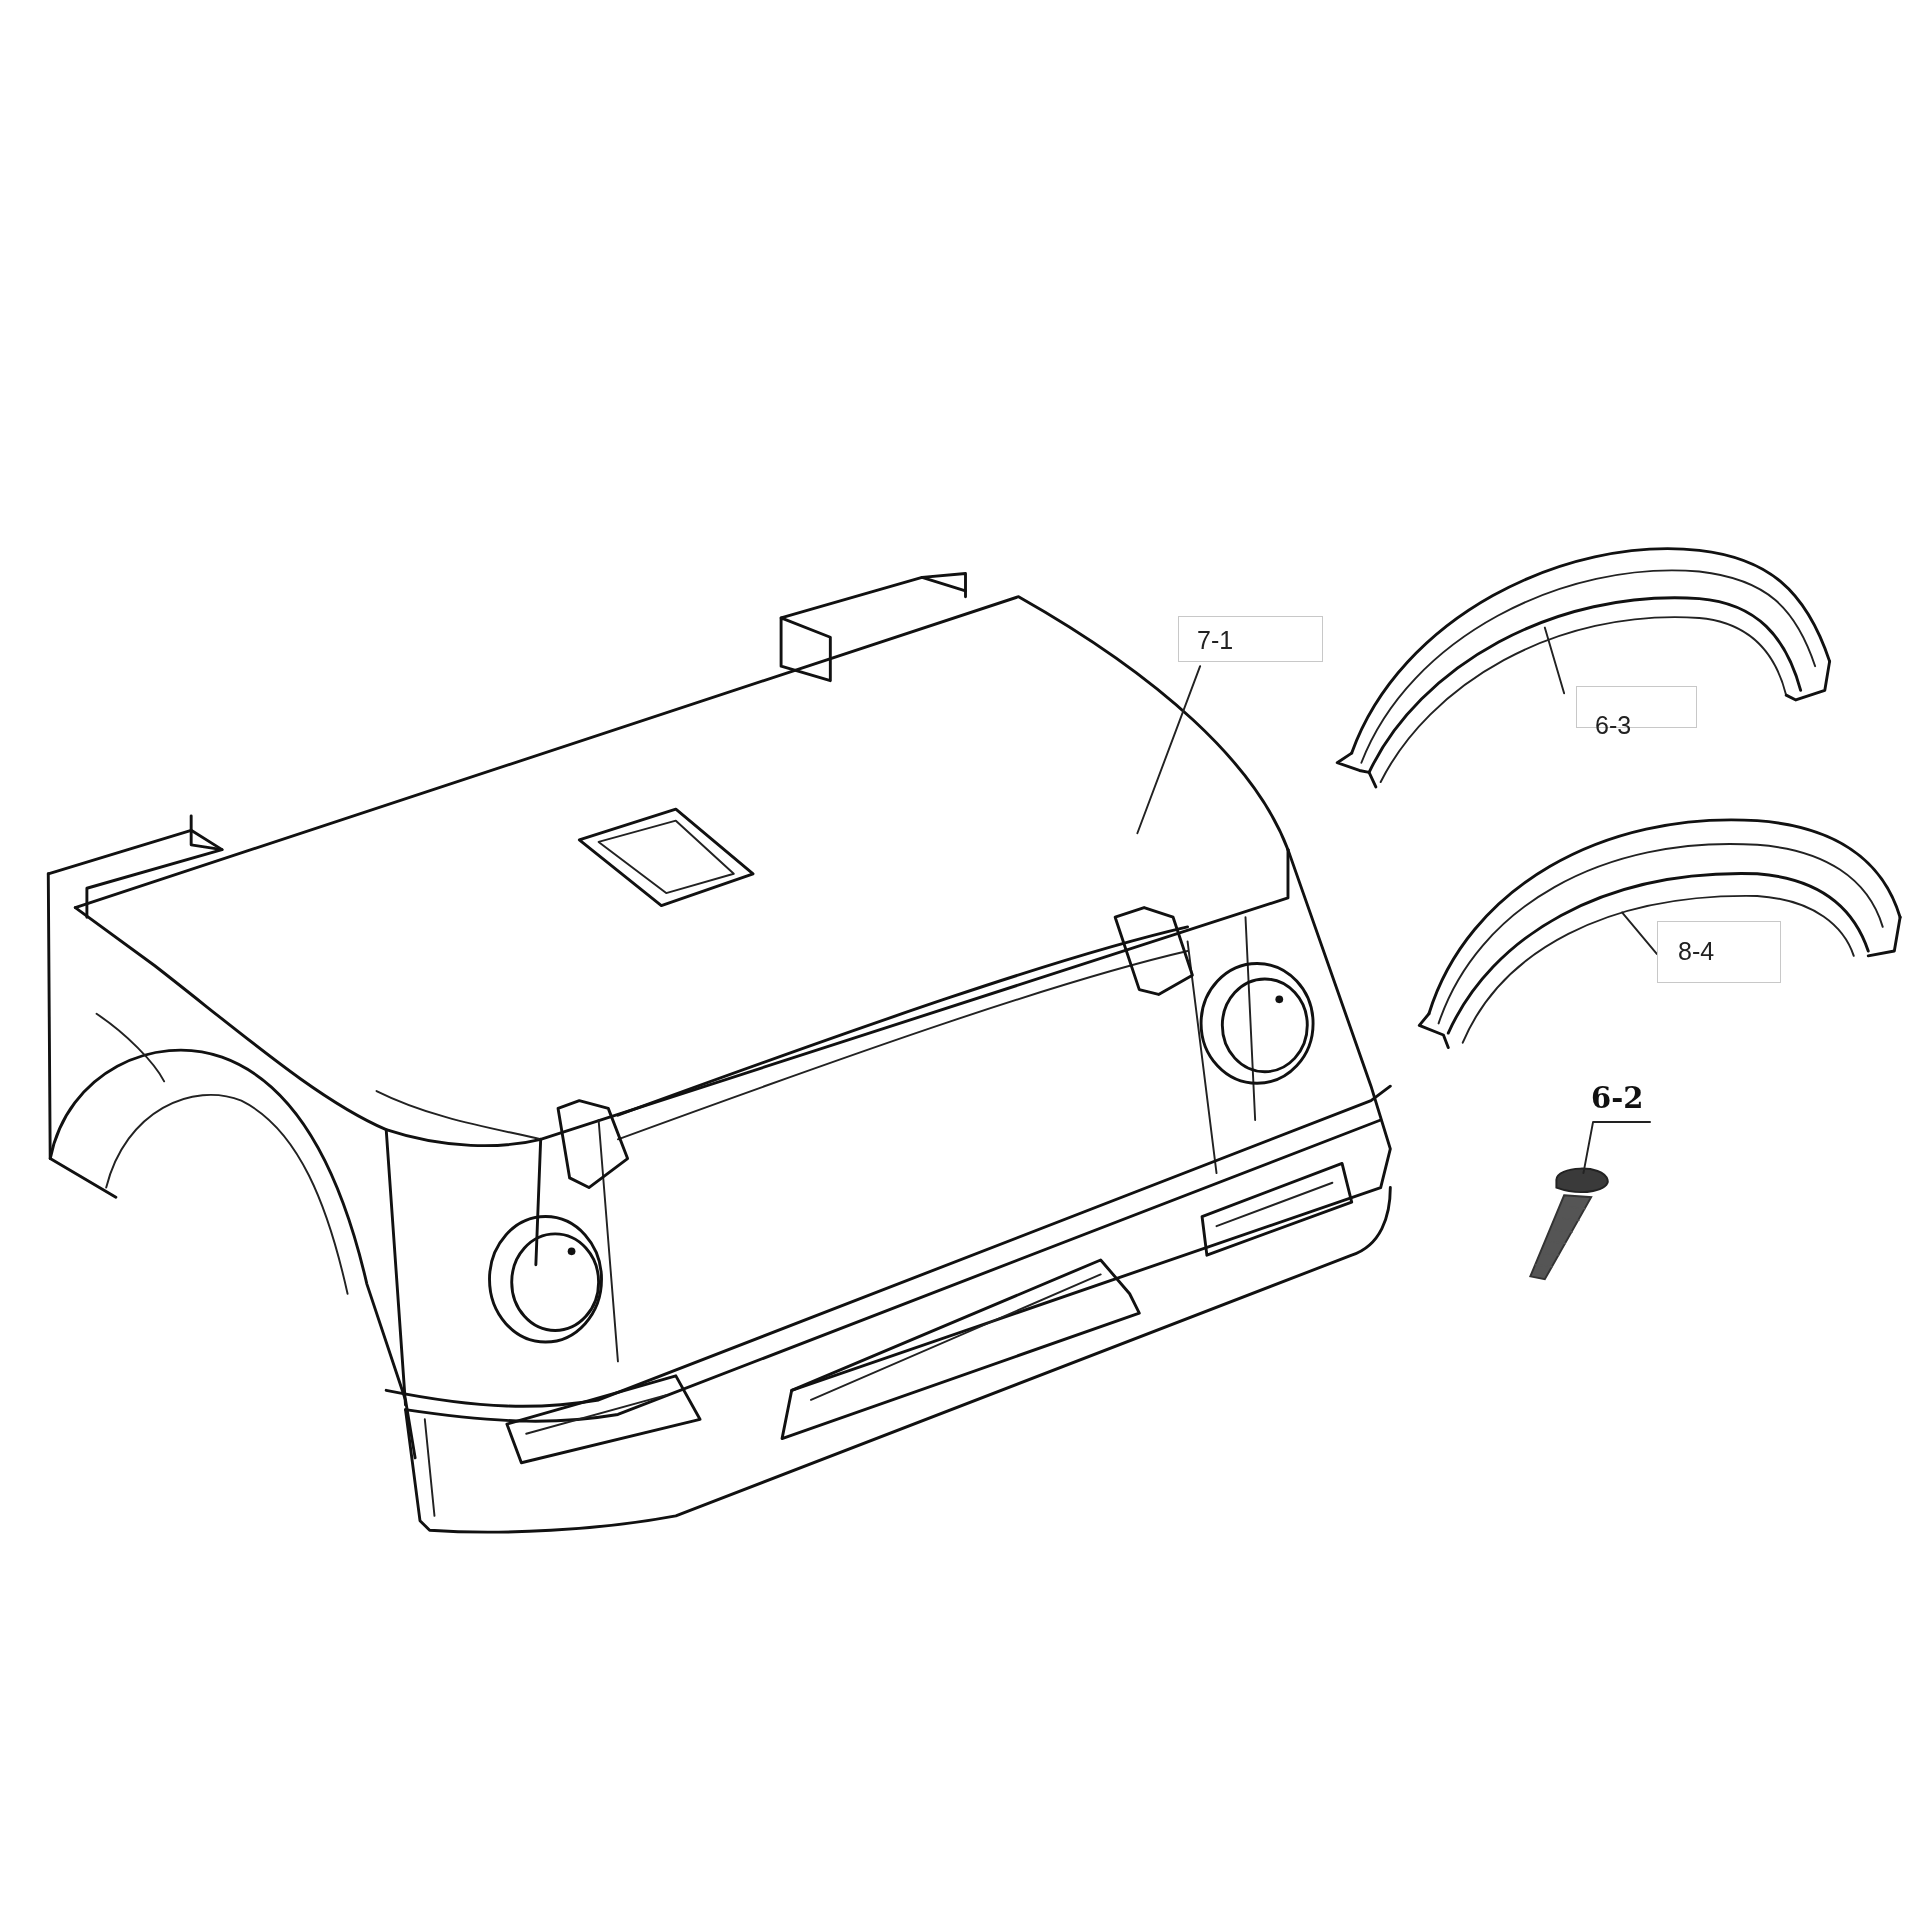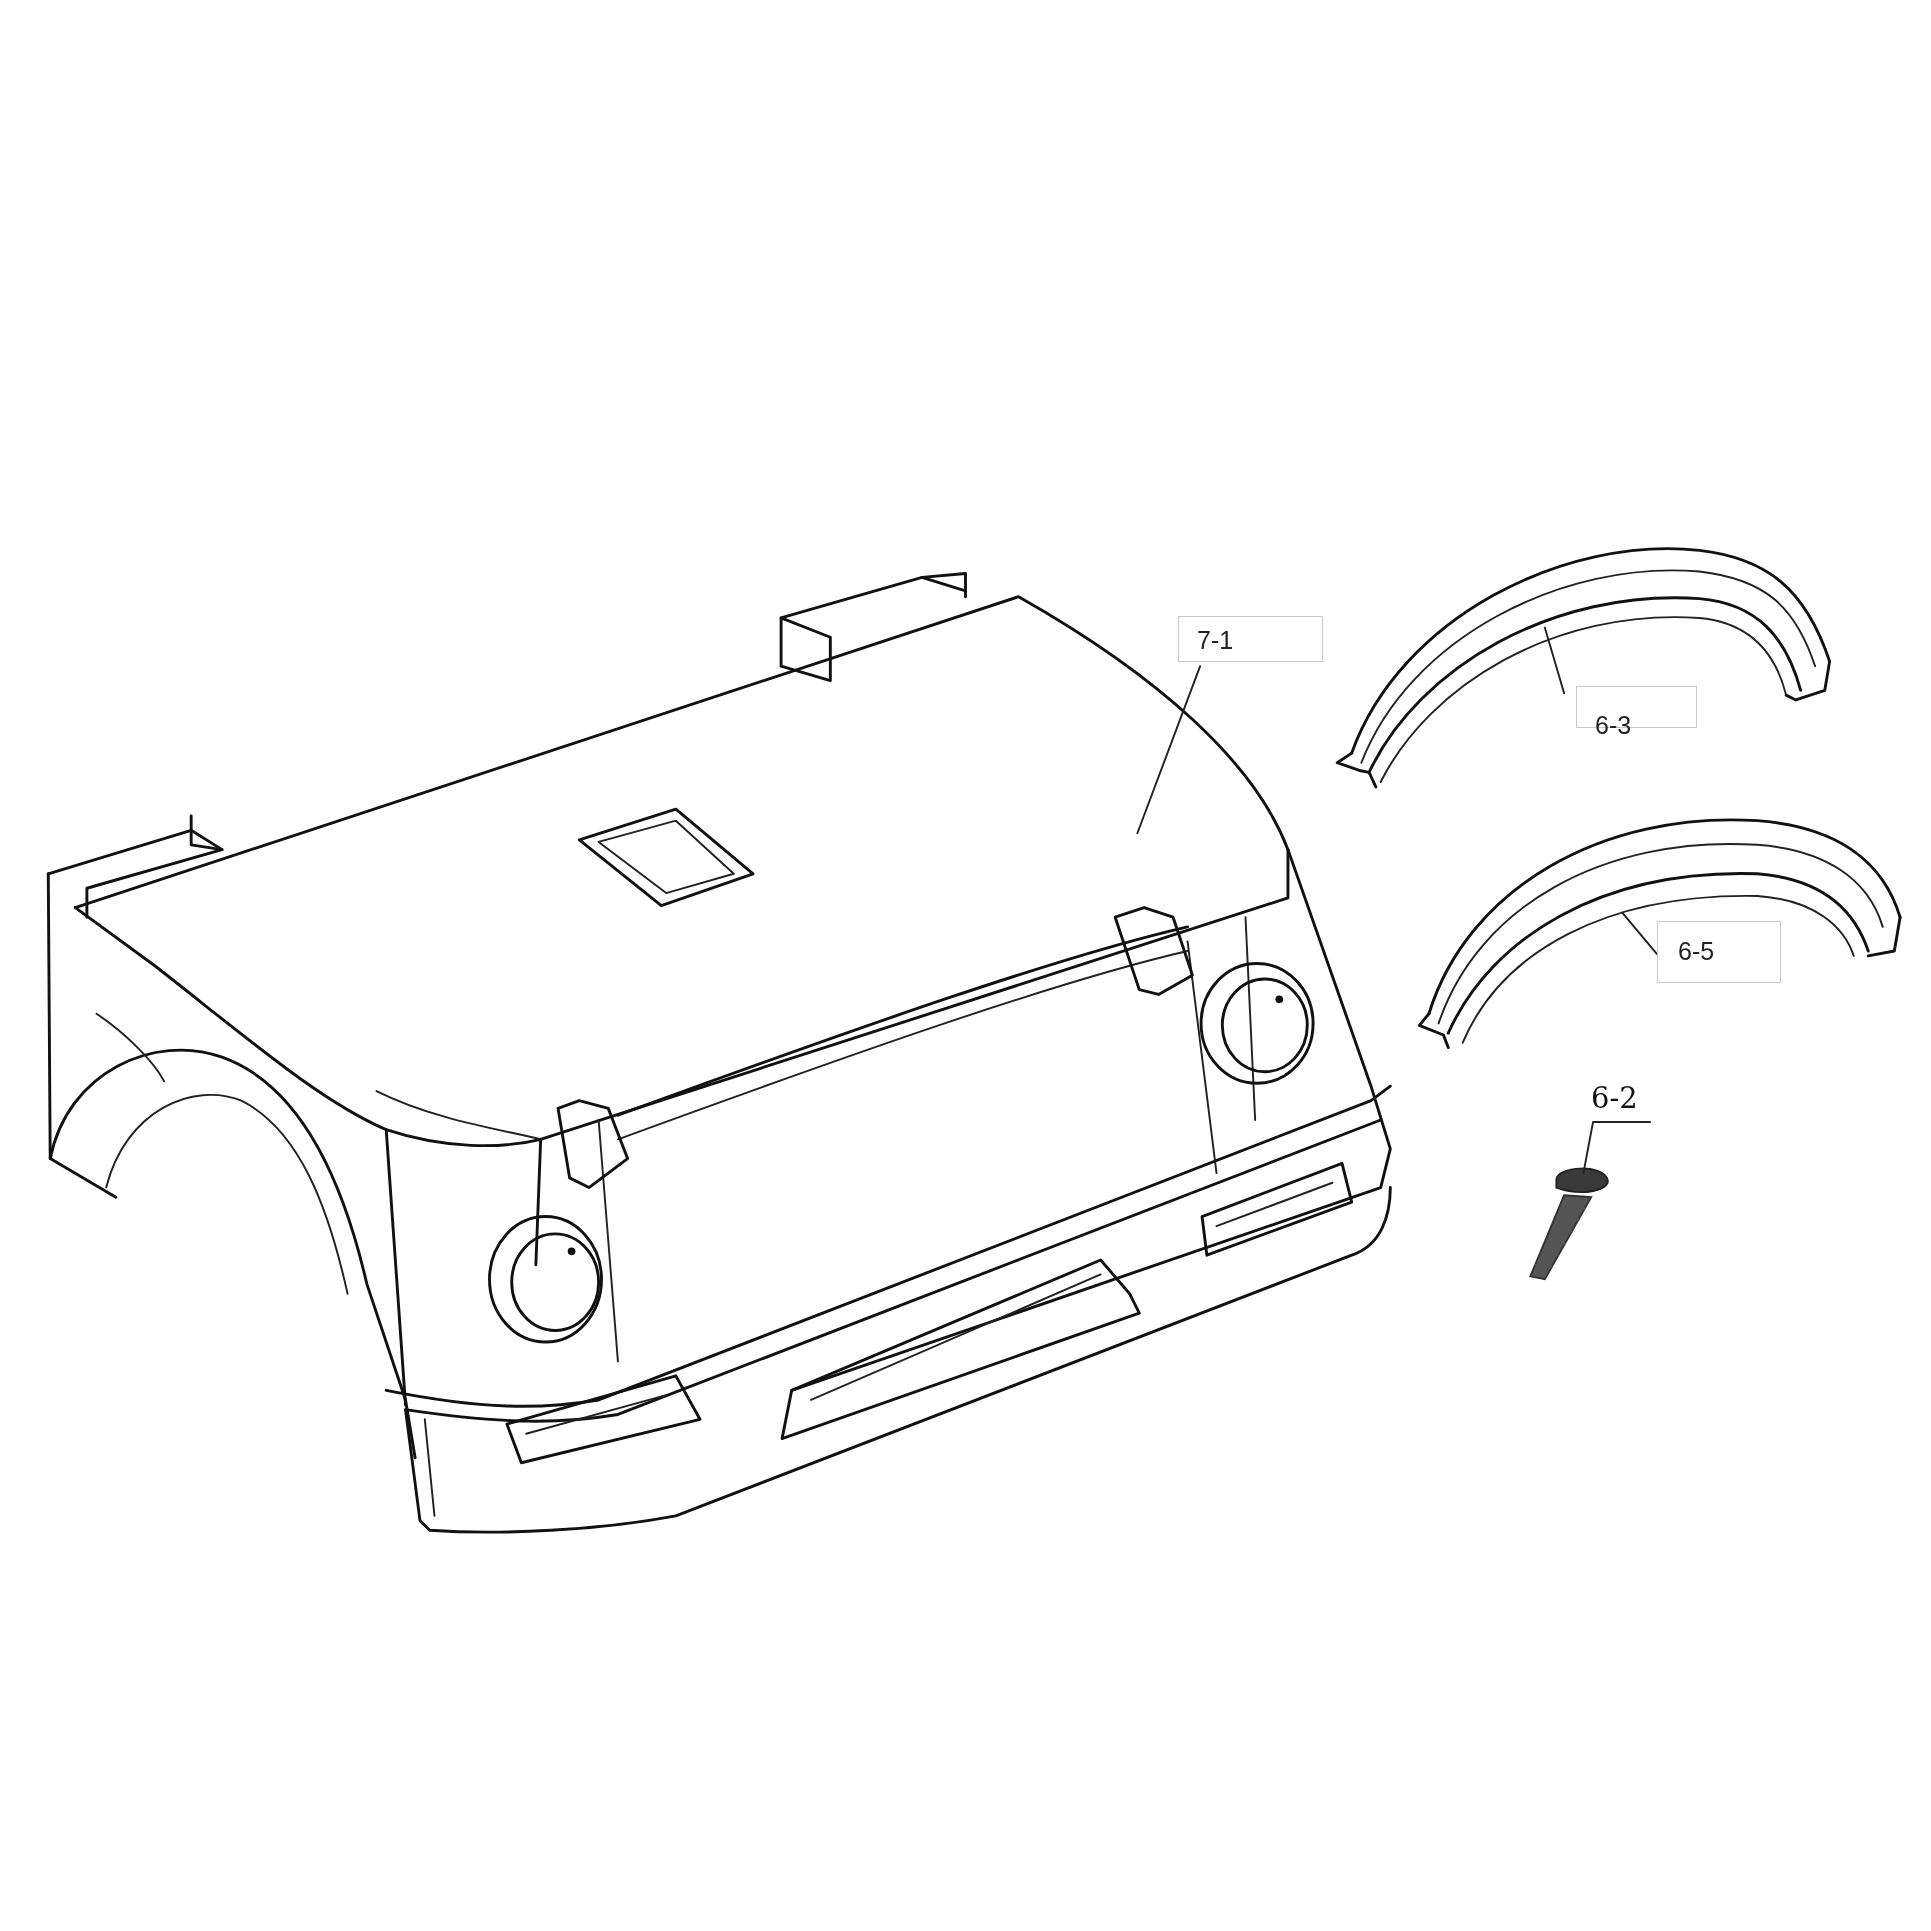--- a/index.html
+++ b/index.html
@@ -3,21 +3,21 @@
 <meta charset="utf-8">
 <style>
   html,body{margin:0;padding:0;background:#ffffff;}
   body{width:1931px;height:1931px;position:relative;overflow:hidden;font-family:"Liberation Sans",sans-serif;}
   svg{position:absolute;left:0;top:0;}
   .ln{fill:none;stroke:#111;stroke-width:3;stroke-linejoin:round;stroke-linecap:round;}
   .lt{fill:none;stroke:#222;stroke-width:2;stroke-linejoin:round;stroke-linecap:round;}
   .thin{fill:none;stroke:#555;stroke-width:1.5;}
   .callout-box{position:absolute;border:1.9px solid #c8c8c8;background:#fff;box-sizing:border-box;}
   .callout-text{position:absolute;font-family:"Liberation Sans",sans-serif;font-size:25px;color:#222;}
-  .callout-bold{position:absolute;font-family:"DejaVu Serif",serif;font-weight:normal;font-size:29px;color:#111;}
+  .callout-bold{position:absolute;font-family:"DejaVu Serif",serif;font-weight:bold;font-size:29px;color:#111;}
 </style>
 </head>
 <body>
 
 <svg width="1931" height="1931" viewBox="0 0 2000 2000">
 
   <g>
 
     <path class="ln" d="M809,640 L809,690 L860,705 L860,660 Z"></path>
     <path class="ln" d="M809,640 L955,598 L1000,612"></path>
@@ -107,16 +107,16 @@
   </g>
 </svg>
 
 <div class="callout-box" style="left:1178px;top:616px;width:145px;height:46px;"></div>
 <div class="callout-text" style="left:1197px;top:626px;">7-1</div>
 
 <div class="callout-box" style="left:1576px;top:686px;width:121px;height:42px;"></div>
 <div class="callout-text" style="left:1595px;top:693px;margin-top:18px;">6-3</div>
 
 <div class="callout-box" style="left:1657px;top:921px;width:124px;height:62px;"></div>
-<div class="callout-text" style="left:1678px;top:937px;">6-5</div>
+<div class="callout-text" style="left:1678px;top:937px;">8-4</div>
 
 <div class="callout-bold" style="left:1591px;top:1081px;">6-2</div>
 
 
 </body></html>

